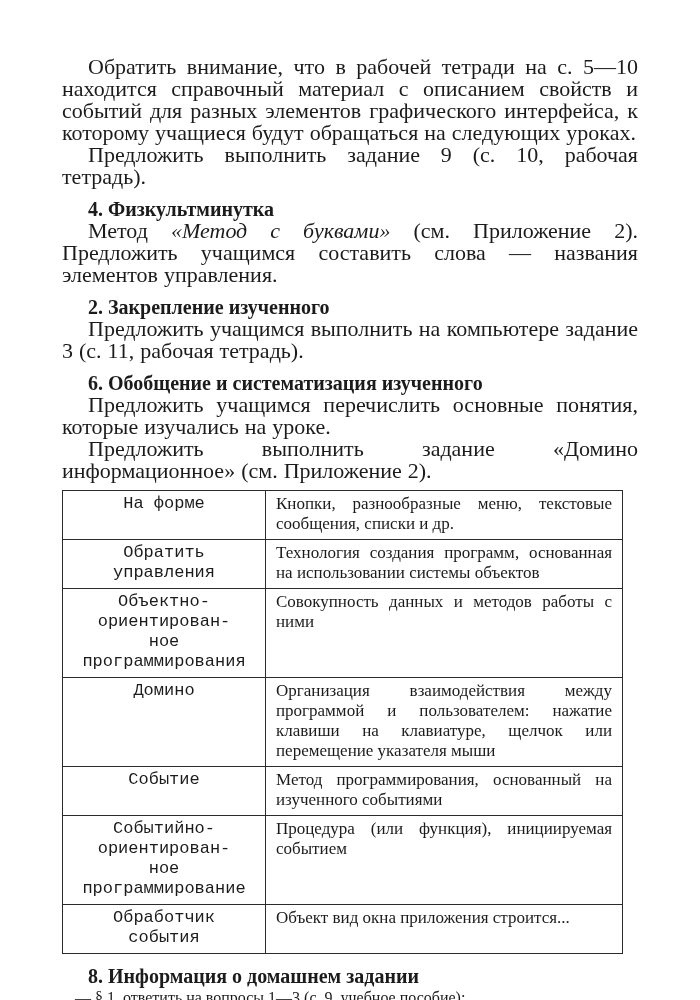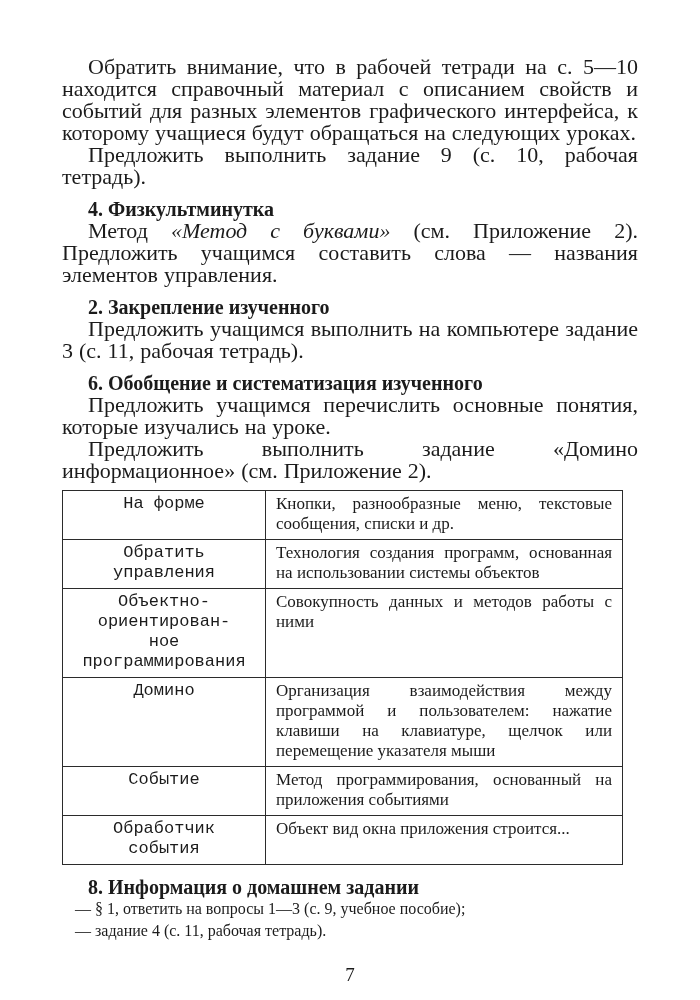--- a/index.html
+++ b/index.html
@@ -113,21 +113,26 @@
         <td class="term-cell">Объектно-ориентирован-
 ное программирования</td>
         <td class="def-cell">Совокупность данных и методов работы с ними</td>
       </tr>
       <tr>
         <td class="term-cell">Домино</td>
         <td class="def-cell">Организация взаимодействия между программой и пользователем: нажатие клавиши на клавиатуре, щелчок или перемещение указателя мыши</td>
       </tr>
       <tr>
         <td class="term-cell">Событие</td>
-        <td class="def-cell">Метод программирования, основанный на приложения событиями</td>
+        <td class="def-cell">Метод программирования, основанный на изученного событиями</td>
+      </tr>
+      <tr>
+        <td class="term-cell">Событийно-ориентирован-
+ное программирование</td>
+        <td class="def-cell">Процедура (или функция), инициируемая событием</td>
       </tr>
       <tr>
         <td class="term-cell">Обработчик
 события</td>
         <td class="def-cell">Объект вид окна приложения строится...</td>
       </tr>
     </tbody>
   </table>
 
   <div class="section">

